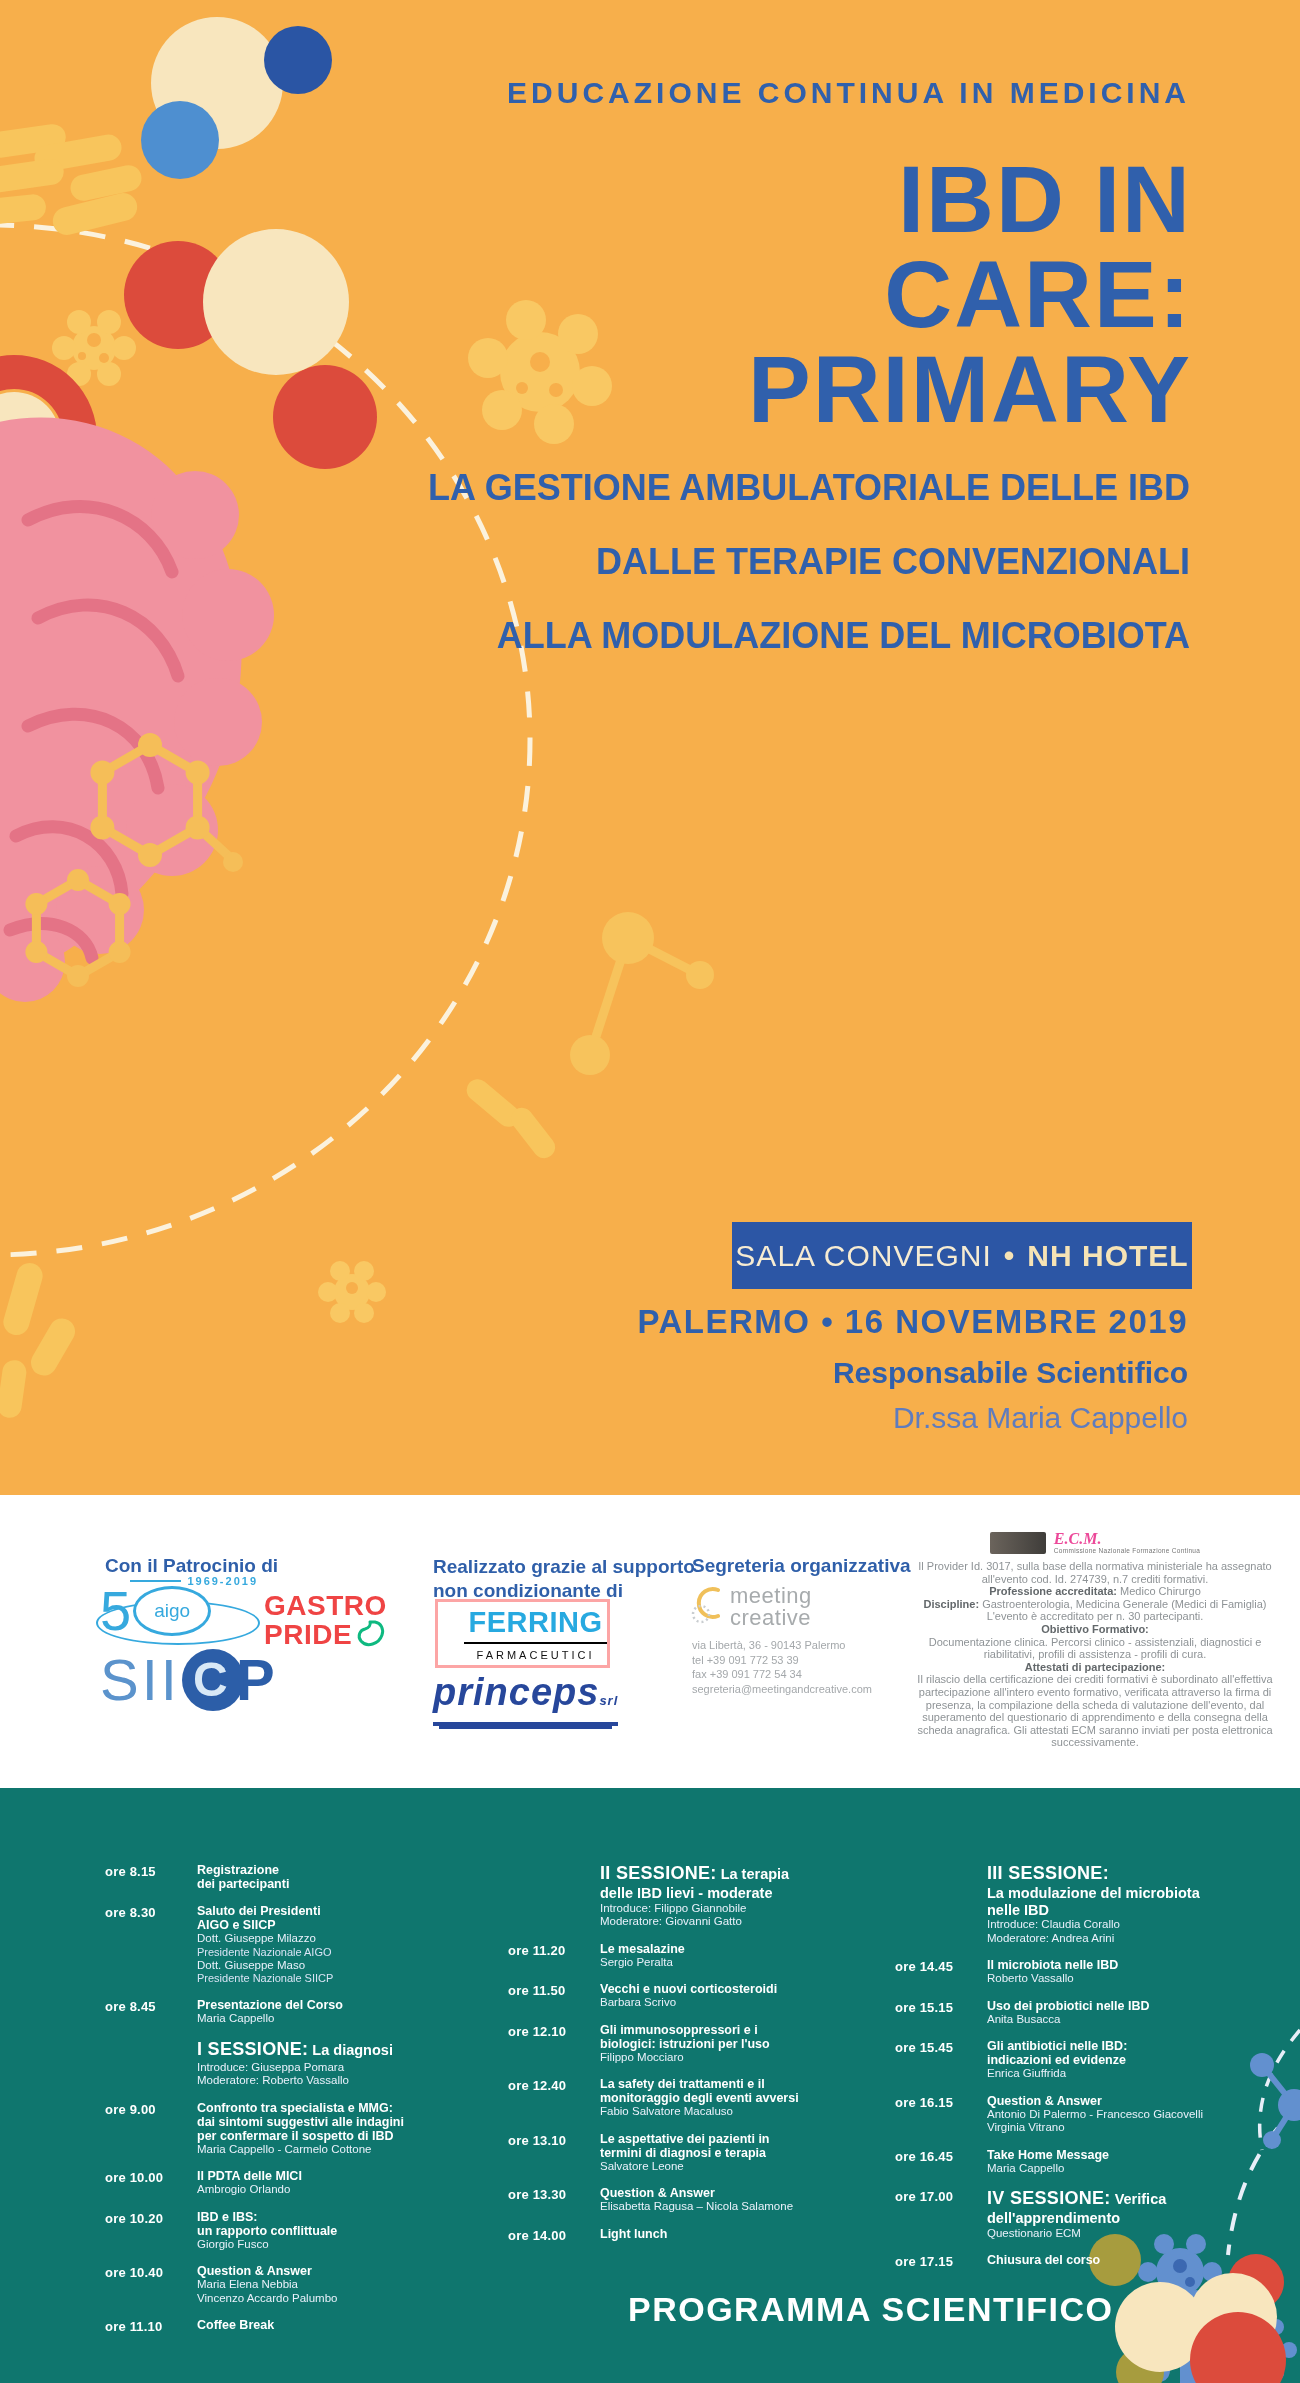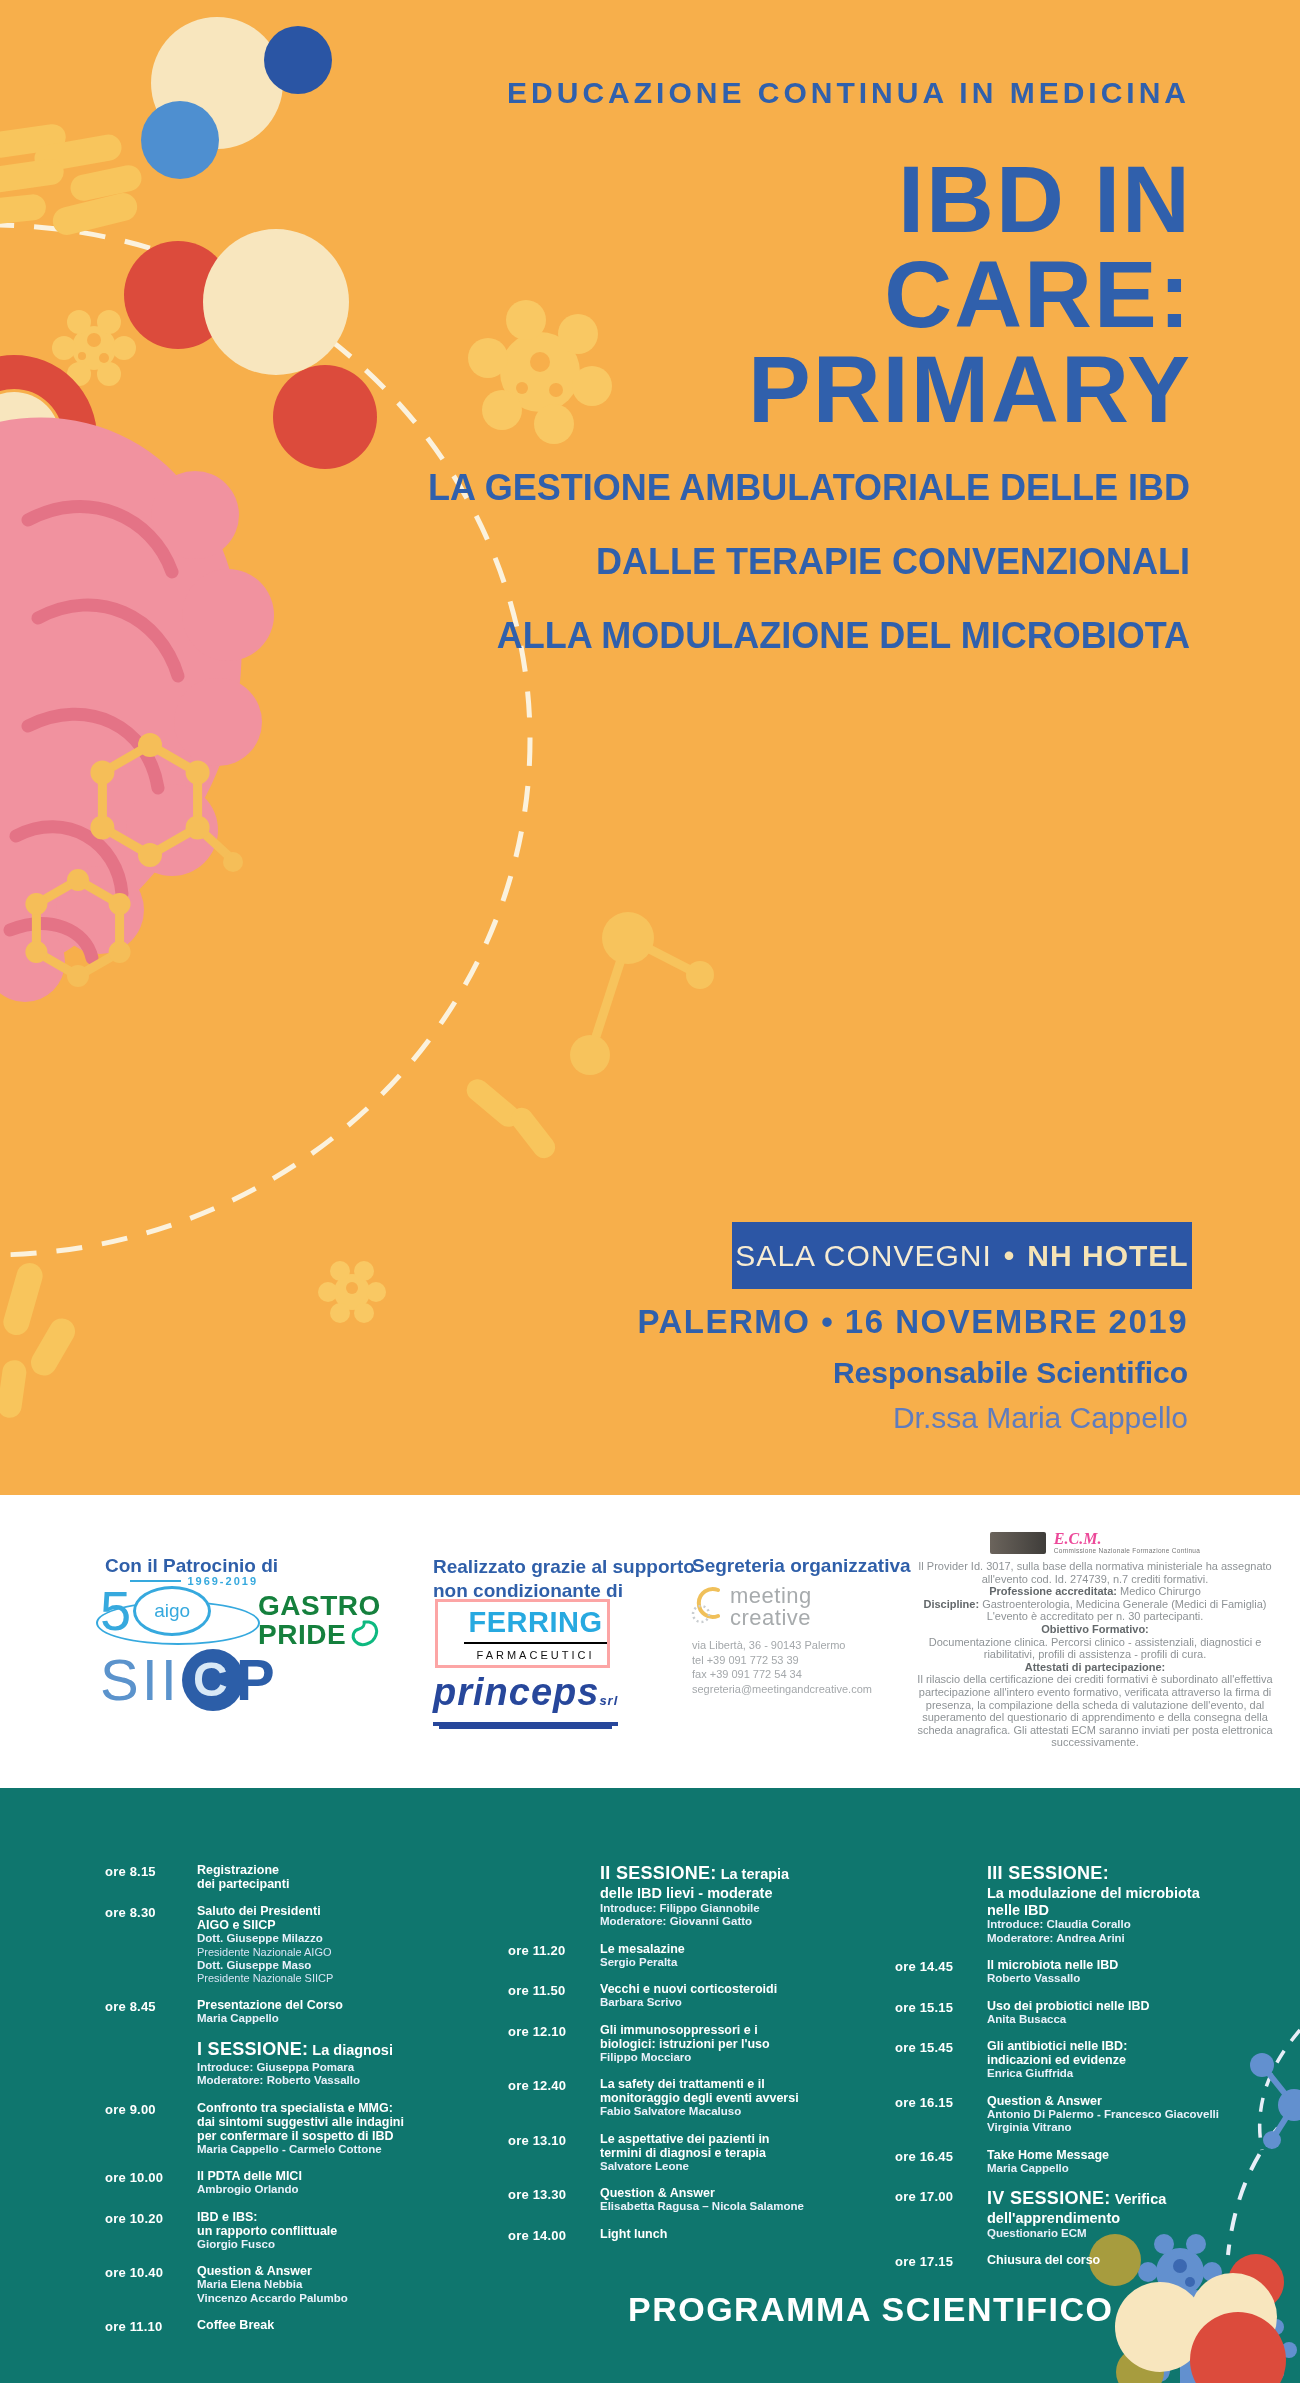--- a/index.html
+++ b/index.html
@@ -30,21 +30,21 @@
   .aigo{position:absolute;left:100px;top:80px;width:158px;height:70px;color:#36A9DE;}
   .aigo-years{position:absolute;left:30px;top:0;right:0;display:flex;align-items:center;gap:6px;}
   .aigo-years .yline{flex:1;height:2px;background:#36A9DE;}
   .aigo-years .ytext{font-size:11px;letter-spacing:2px;font-weight:600;}
   .aigo-ellipse-outer{position:absolute;left:-4px;top:26px;width:160px;height:40px;border:2.5px solid #36A9DE;border-radius:50%;}
   .aigo-row{position:absolute;left:0px;top:8px;display:flex;align-items:center;}
   .aigo-5{font-size:56px;font-weight:400;line-height:56px;}
   .aigo-o{width:72px;height:44px;border:3px solid #36A9DE;border-radius:50%;display:flex;align-items:center;justify-content:center;
           font-size:19px;font-weight:400;background:#fff;margin-left:2px;}
   
-  .gastro{position:absolute;left:258px;top:97px;color:#15803d;font-weight:800;font-size:28px;line-height:27px;letter-spacing:0.5px;}
+  .gastro{position:absolute;left:264px;top:97px;color:#ef4444;font-weight:800;font-size:28px;line-height:27px;letter-spacing:0.5px;}
   .gastro .g-row{display:flex;align-items:center;gap:4px;}
   
   .siicp{position:absolute;left:100px;top:152px;display:flex;align-items:center;height:66px;}
   .siicp .sii{font-size:58px;font-weight:300;color:#5B93CC;letter-spacing:3px;line-height:62px;}
   .siicp .c-wrap{position:relative;width:62px;height:62px;margin-left:2px;}
   .siicp .c-circle{position:absolute;inset:0;border-radius:50%;background:#2C5EA8;}
   .siicp .c-letter{position:absolute;left:11px;top:3px;font-size:48px;font-weight:700;color:#D8E8F6;}
   .siicp .p-letter{font-size:58px;font-weight:700;color:#2C5EA8;margin-left:-8px;line-height:62px;}
   
   .ferring{position:absolute;left:435px;top:104px;width:143px;border:3px solid #fca5a5;background:#fff;text-align:center;padding-left:26px;}
@@ -70,21 +70,21 @@
   #program{position:absolute;left:0;top:1788px;width:1300px;height:595px;background:#0f766e;overflow:hidden;color:#fff;}
   #program svg{position:absolute;left:0;top:0;}
   .pr-col{position:absolute;top:75px;}
   #col0{left:105px;width:300px;}
   #col1{left:508px;width:315px;}
   #col2{left:895px;width:400px;}
   .pr-item{display:flex;margin-bottom:13px;}
   .pr-time{width:92px;flex:none;font-weight:700;font-size:13px;padding-top:1px;letter-spacing:0.2px;}
   .pr-body{flex:1;}
   .ln-b{font-weight:700;font-size:12.5px;line-height:14px;}
-  .ln-n{font-size:11.5px;line-height:13.5px;color:#EAF1FB;font-weight:700;}
+  .ln-n{font-size:11.5px;line-height:13.5px;color:#EAF1FB;font-weight:400;}
   .ln-l{font-size:11px;line-height:13px;color:#D9E4F5;}
   .ln-s{margin-bottom:2px;}
   .sess-big{font-weight:800;font-size:18px;line-height:20px;letter-spacing:0.3px;}
   .sess-small{font-weight:800;font-size:14.5px;}
   .ln-sb{font-weight:800;font-size:14.5px;line-height:16.5px;}
   .pr-footer{position:absolute;left:628px;top:502px;font-size:34px;font-weight:800;letter-spacing:1.5px;color:#fff;white-space:nowrap;}
 </style>
 </head>
 <body>
 

